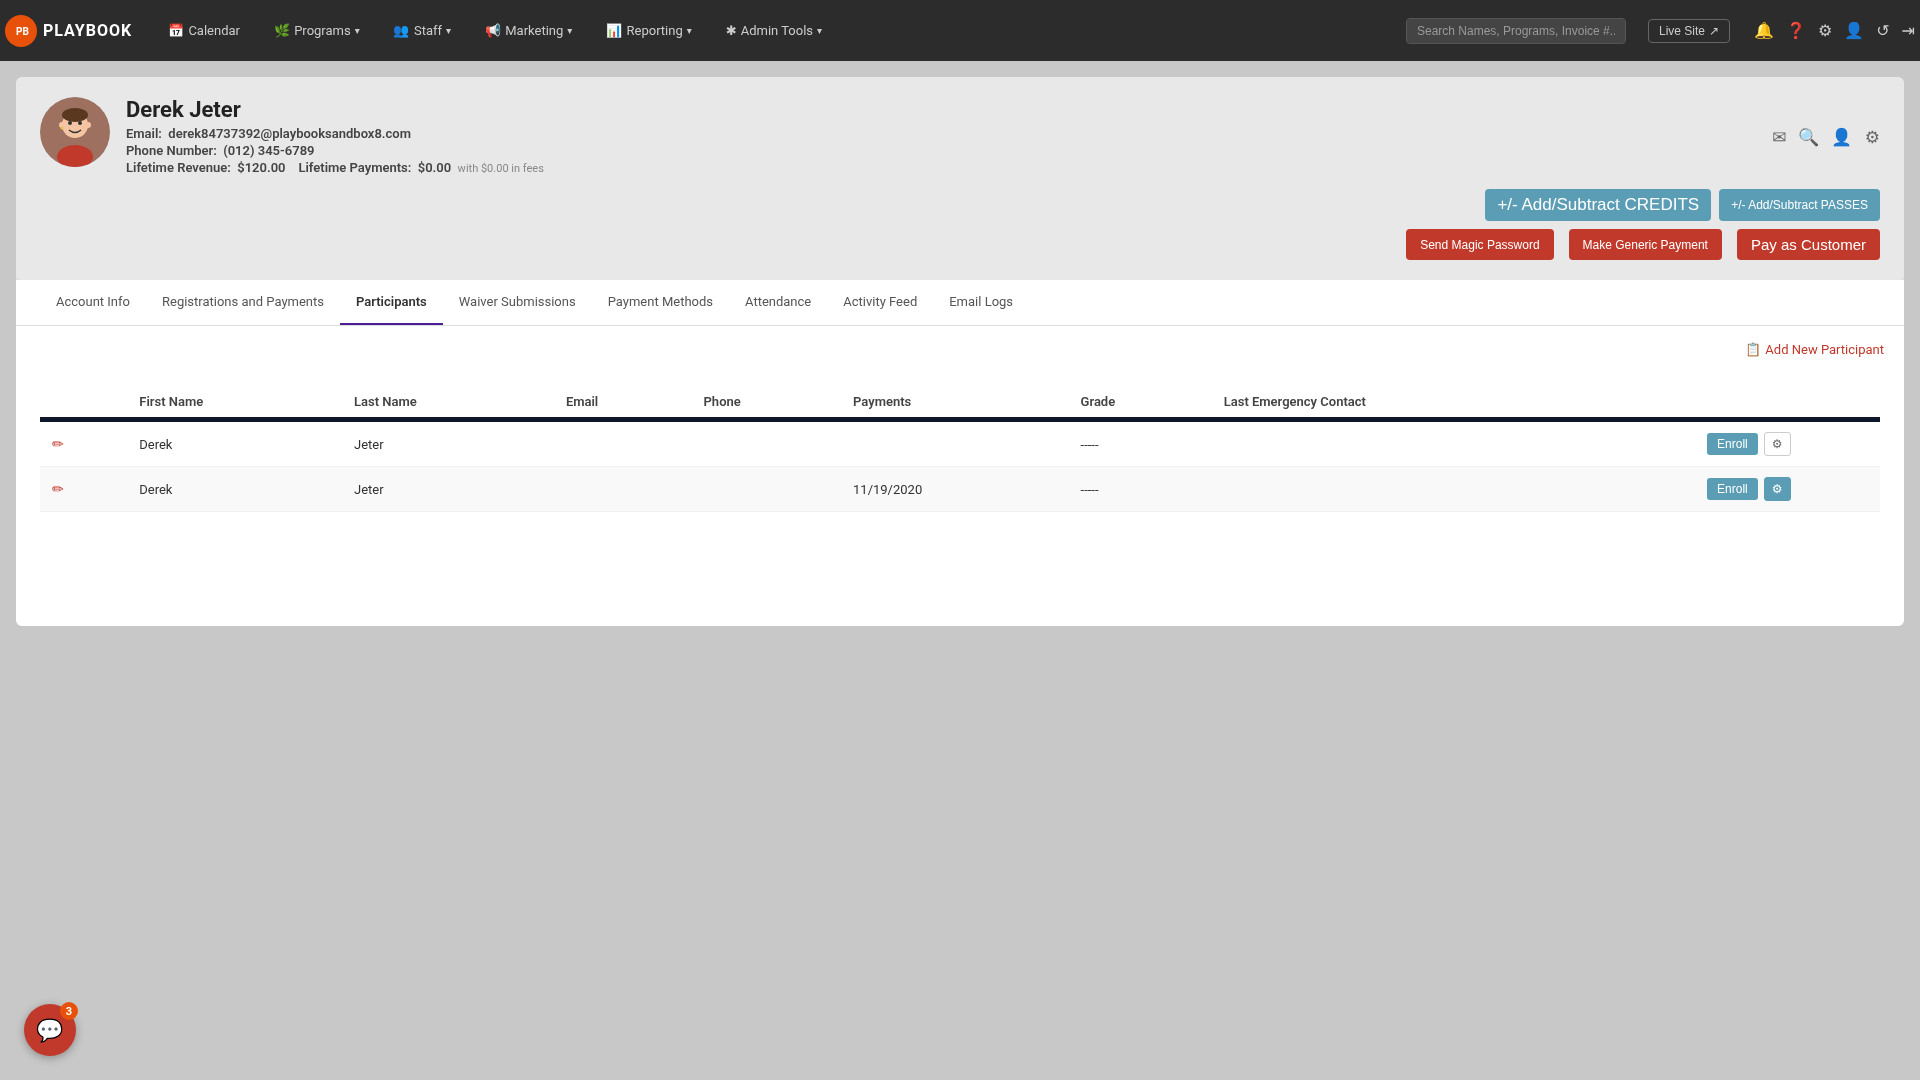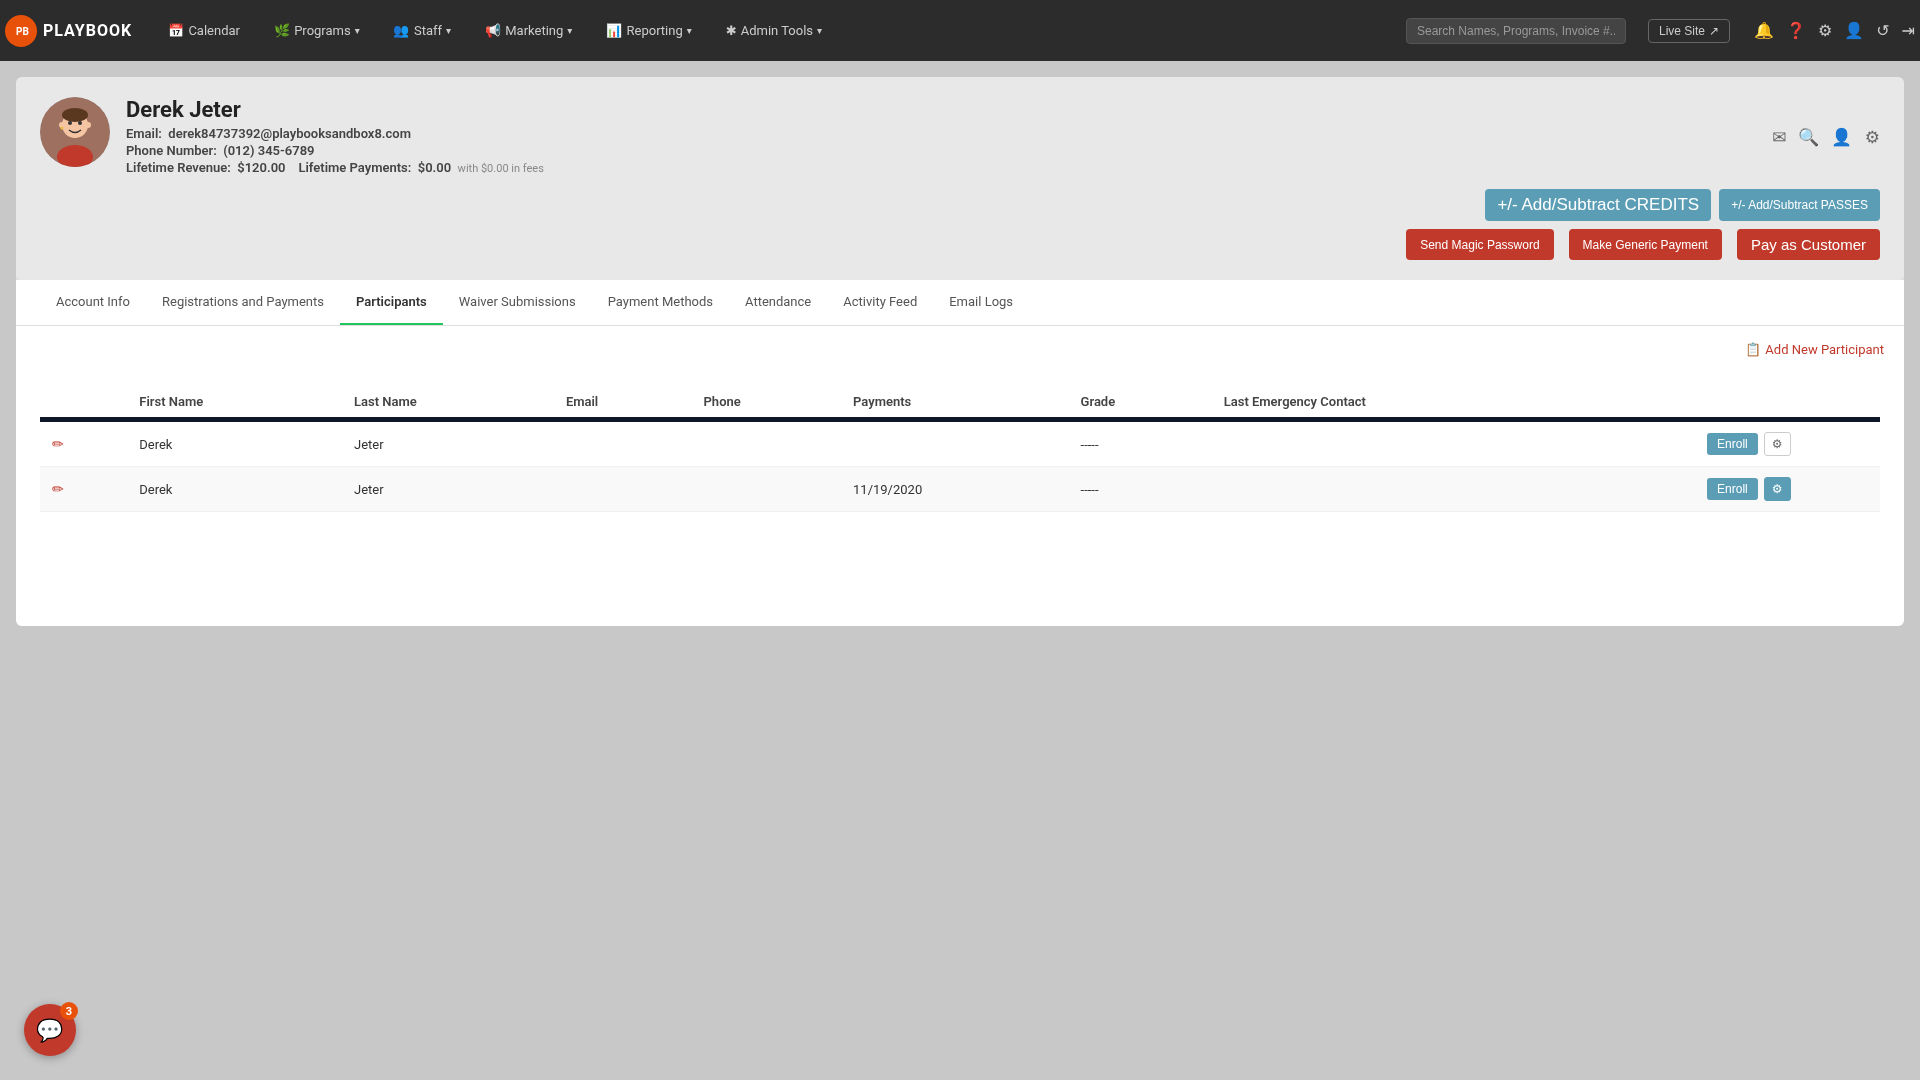--- a/index.html
+++ b/index.html
@@ -177,21 +177,21 @@
     .tab {
       padding: 14px 16px;
       font-size: 13px;
       color: #555;
       cursor: pointer;
       border-bottom: 2px solid transparent;
       white-space: nowrap;
     }
     .tab.active {
       color: #333;
-      border-bottom: 2px solid #22c55e;
+      border-bottom: 2px solid #4c1d95;
       font-weight: 600;
     }
 
     
     .content-area {
       background: white;
       padding: 20px 24px;
       min-height: 300px;
       position: relative;
     }

